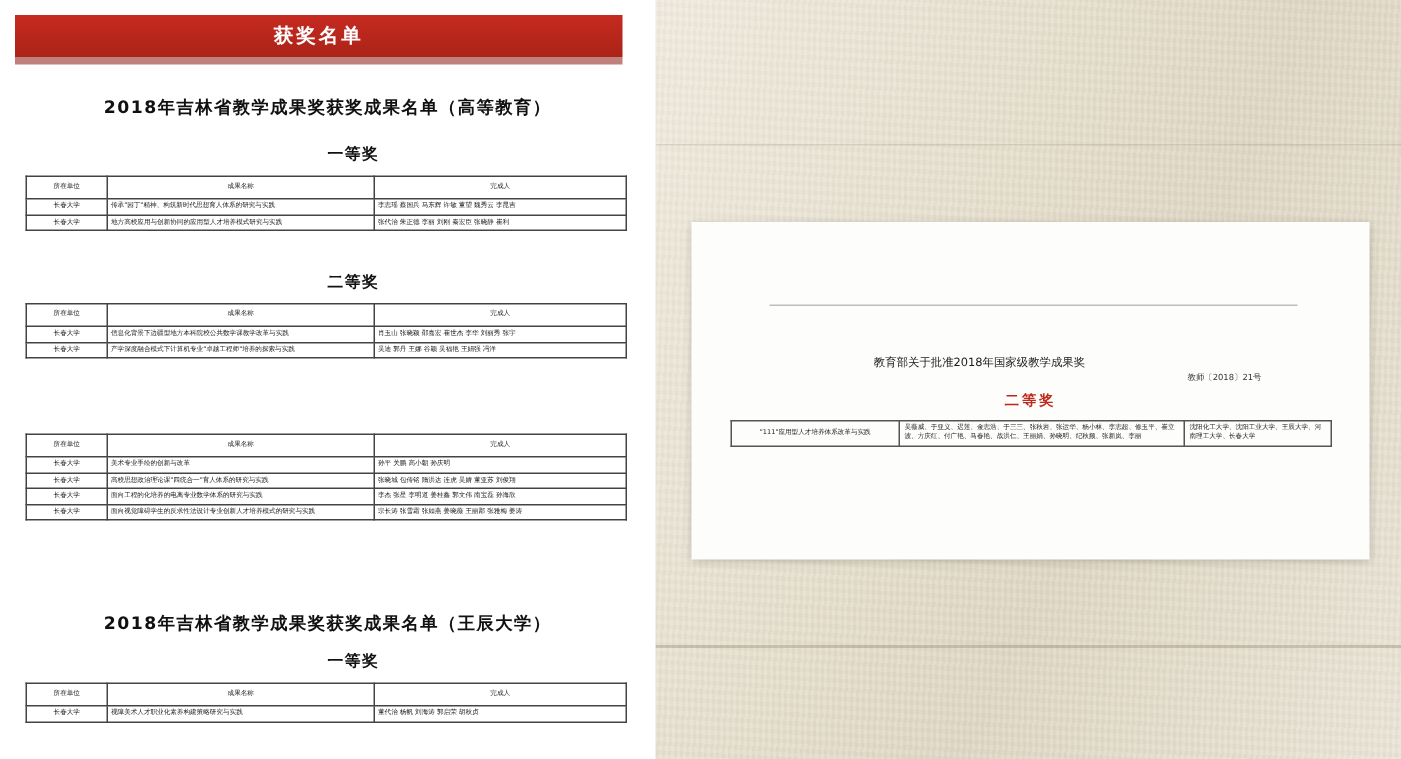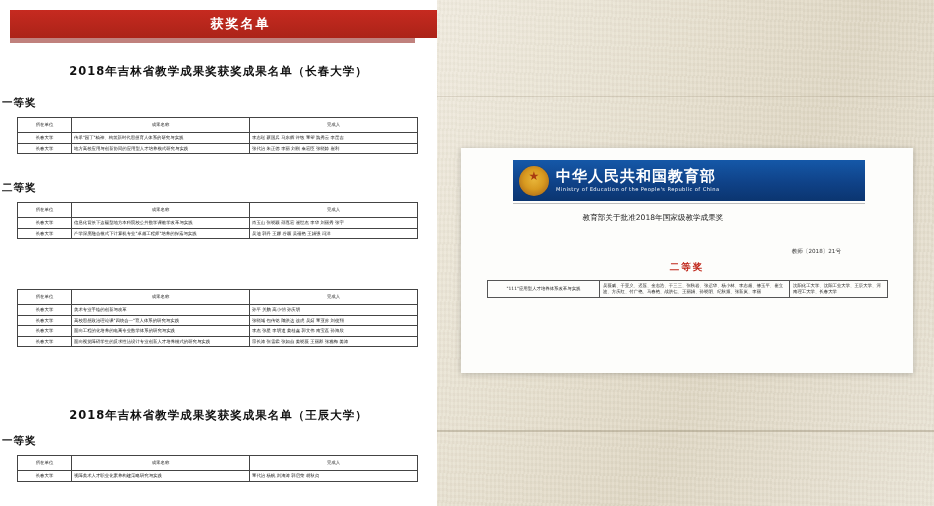--- a/index.html
+++ b/index.html
@@ -37,21 +37,20 @@
     height: 28px;
     background: #c0392b;
     background: linear-gradient(180deg,#c62a20 0%, #ab2318 100%);
     color: #ffffff;
     font-size: 13px;
     font-weight: bold;
     letter-spacing: 2px;
     display: flex;
     align-items: center;
     justify-content: center;
-    padding-left: 28px;
   }
   .banner-shadow {
     position: absolute;
     left: 10px;
     top: 38px;
     width: 405px;
     height: 5px;
     background: #8d1a12;
     opacity: .55;
   }
@@ -61,22 +60,22 @@
     left: 11px;
     text-align: center;
     font-size: 11.5px;
     font-weight: bold;
     color: #111;
     letter-spacing: 1px;
   }
   .sec-title {
     position: absolute;
     width: 415px;
-    left: 2px;
-    text-align: left;
+    left: 28px;
+    text-align: center;
     font-size: 10.5px;
     font-weight: bold;
     color: #111;
     letter-spacing: 1px;
   }
   table.awards {
     position: absolute;
     border-collapse: collapse;
     table-layout: fixed;
     font-size: 4.4px;
@@ -204,20 +203,21 @@
     background: #bdbdbd;
   }
   .decision-line {
     position: absolute;
     left: 0;
     width: 384px;
     text-align: center;
     font-size: 7.6px;
     color: #1b1b1b;
     line-height: 12px;
+    margin-top: 24px;
   }
   .doc-number {
     position: absolute;
     right: 72px;
     top: 100px;
     font-size: 5.6px;
     color: #333;
   }
   .prize-heading {
     position: absolute;
@@ -255,21 +255,21 @@
 
 <div class="page">
 
   <div class="left-panel">
 
     <div class="award-banner">
       <span>获奖名单</span>
     </div>
     <div class="banner-shadow"></div>
 
-    <div class="doc-title" style="top:64px;">2018年吉林省教学成果奖获奖成果名单（长春大学）</div>
+    <div class="doc-title" style="top:64px;">2018年吉林省教学成果奖获奖成果名单（高等教育）</div>
 
     <div class="sec-title" style="top:96px;">一等奖</div>
     <table class="awards" style="left:17px; top:117px; width:400px;">
       <colgroup>
           <col style="width:54px">
           <col style="width:178px">
           <col style="width:168px">
         </colgroup>
       <tbody>
         <tr>
@@ -376,27 +376,20 @@
 
   </div>
 
   <div class="right-panel">
     <div class="paper-grain"></div>
     <div class="paper-fold2"></div>
     <div class="paper-fold"></div>
 
     <div class="doc-card blur-soft">
 
-      <div class="moe-header">
-        <div class="emblem"></div>
-        <div class="moe-text">
-          <div class="moe-cn">中华人民共和国教育部</div>
-          <div class="moe-en">Ministry of Education of the People's Republic of China</div>
-        </div>
-      </div>
       <div class="moe-rule"></div>
 
       <div class="decision-line" style="top:64px;">教育部关于批准2018年国家级教学成果奖</div>
 
       <div class="doc-number">教师〔2018〕21号</div>
 
       <div class="prize-heading">二等奖</div>
 
       <table class="moe-table">
         <colgroup>

